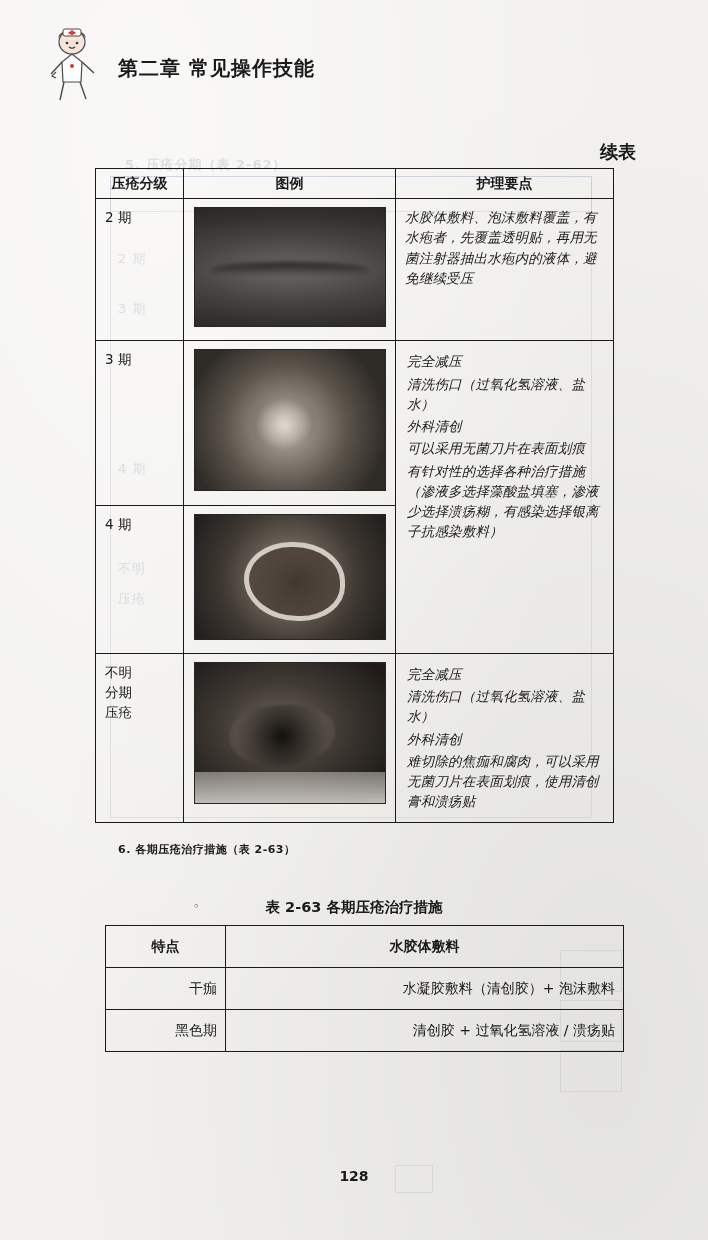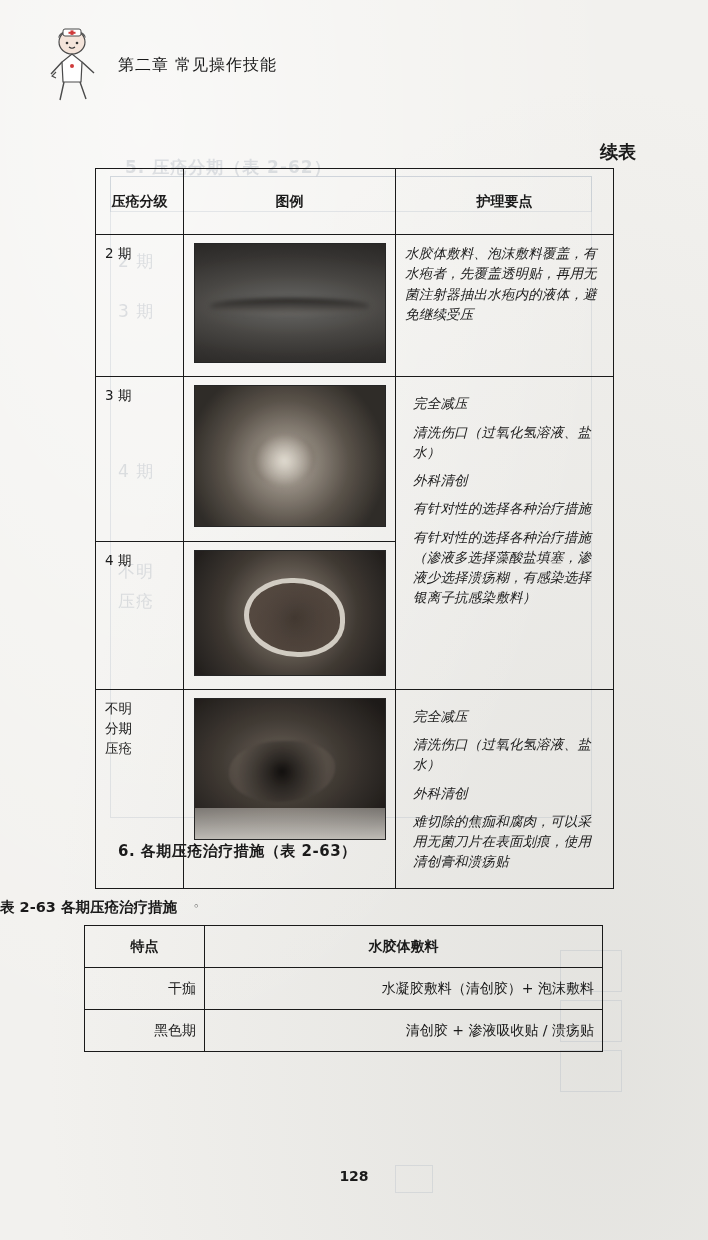--- a/index.html
+++ b/index.html
@@ -23,43 +23,43 @@
     inset: 0;
     background:
       radial-gradient(ellipse at 20% 10%, rgba(255,255,255,0.55), rgba(255,255,255,0) 60%),
       radial-gradient(ellipse at 85% 85%, rgba(200,200,195,0.35), rgba(255,255,255,0) 65%);
     pointer-events: none;
   }
   
   .ghost {
     position: absolute;
     color: rgba(120,130,150,0.22);
-    font-size: 17px;
+    font-size: 13px;
     letter-spacing: 1px;
     pointer-events: none;
     user-select: none;
   }
   .ghost-box {
     position: absolute;
     border: 1px solid rgba(120,135,160,0.16);
     pointer-events: none;
   }
   .mascot {
     position: absolute;
     top: 26px;
     left: 42px;
     width: 62px;
     height: 78px;
   }
   .chapter-title {
     position: absolute;
     top: 55px;
     left: 118px;
-    font-size: 16px;
-    font-weight: normal;
+    font-size: 20px;
+    font-weight: bold;
     letter-spacing: 1px;
     white-space: nowrap;
   }
 
   .continued {
     position: absolute;
     top: 140px;
     right: 72px;
     font-size: 18px;
     font-weight: bold;
@@ -75,21 +75,21 @@
     border: 1px solid #1a1a1a;
     vertical-align: top;
     padding: 8px 9px;
     font-size: 13.5px;
     line-height: 1.5;
     font-weight: normal;
   }
   .tbl th {
     text-align: center;
     font-weight: bold;
-    padding: 22px 6px;
+    padding: 4px 6px;
     font-size: 14px;
   }
 
   #main-table {
     top: 168px;
     left: 95px;
     width: 518px;
   }
   .col-grade { width: 88px; }
   .col-img { width: 212px; }
@@ -99,21 +99,21 @@
     text-align: left;
     padding-left: 16px;
     font-size: 14px;
   }
   .care-cell {
     font-size: 14px;
     line-height: 1.58;
     letter-spacing: 0.2px;
     font-style: italic;
   }
-  .care-cell p { margin: 8px; }
+  .care-cell p { margin: 2px; }
 
   .photo-cell {
     padding: 6px 4px;
     text-align: center;
   }
 
   
   .photo {
     display: inline-block;
     position: relative;
@@ -178,44 +178,44 @@
     content:"";
     position:absolute; left:0; bottom:0; width:100%; height:22%;
     background: linear-gradient(180deg, rgba(190,186,180,.55), rgba(225,222,216,.8));
   }
 
   
   .section-head {
     position: absolute;
     top: 842px;
     left: 118px;
-    font-size: 15px;
+    font-size: 11px;
     font-weight: bold;
     letter-spacing: 0.5px;
   }
   .table-caption {
     position: absolute;
     top: 898px;
     left: 0;
     width: 708px;
-    text-align: left;
+    text-align: center;
     font-size: 14.5px;
     font-weight: bold;
   }
   .caption-dot {
     position: absolute;
     top: 900px;
     left: 193px;
     font-size: 11px;
     color: #333;
   }
 
   #treat-table {
     top: 925px;
-    left: 84px;
+    left: 105px;
     width: 518px;
   }
   #treat-table td, #treat-table th {
     padding: 10px 8px;
     font-size: 14px;
   }
   .t-col-a { width: 120px; }
   .t-col-b { width: 398px; }
   .t-a {
     text-align: right;
@@ -296,21 +296,21 @@
 
       <tr>
         <td class="grade-cell">3 期</td>
         <td class="photo-cell">
           <span class="photo ph3"></span>
         </td>
         <td class="care-cell" rowspan="2">
           <p>完全减压</p>
           <p>清洗伤口（过氧化氢溶液、盐水）</p>
           <p>外科清创</p>
-          <p>有针对性的选择各种治疗措施</p>
+          <p>可以采用无菌刀片在表面划痕</p>
           <p>有针对性的选择各种治疗措施（渗液多选择藻酸盐填塞，渗液少选择溃疡糊，有感染选择银离子抗感染敷料）</p>
         </td>
       </tr>
 
       <tr>
         <td class="grade-cell">4 期</td>
         <td class="photo-cell">
           <span class="photo ph4"></span>
         </td>
       </tr>
@@ -347,20 +347,20 @@
         <th>水胶体敷料</th>
       </tr>
     </thead>
     <tbody>
       <tr>
         <td class="t-a">干痂</td>
         <td class="t-b">水凝胶敷料（清创胶）+ 泡沫敷料</td>
       </tr>
       <tr>
         <td class="t-a">黑色期</td>
-        <td class="t-b">清创胶 + 渗液吸收贴 / 溃疡贴</td>
+        <td class="t-b">清创胶 + 过氧化氢溶液 / 溃疡贴</td>
       </tr>
     </tbody>
   </table>
 
   <div class="page-number">128</div>
 
 </div>
 
 </body></html>

